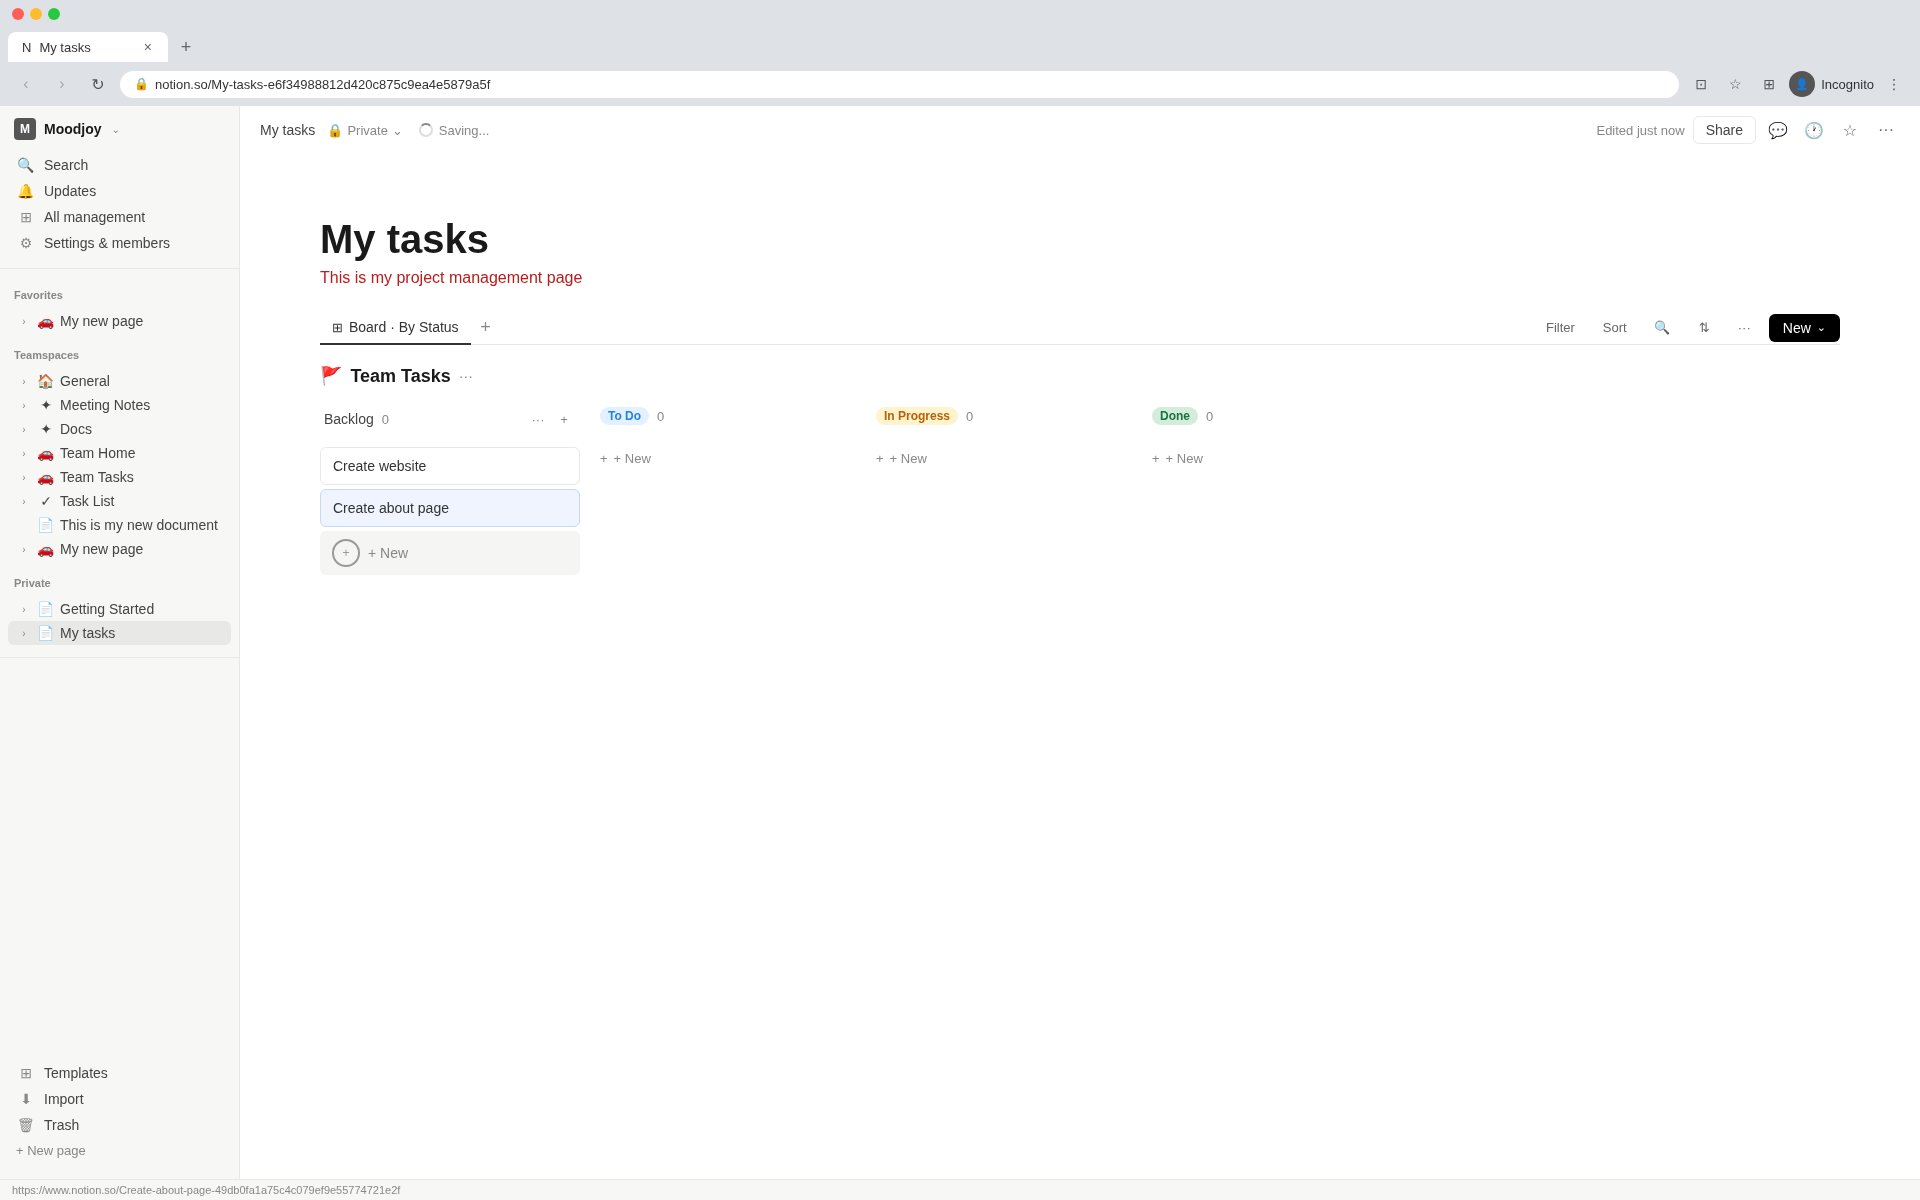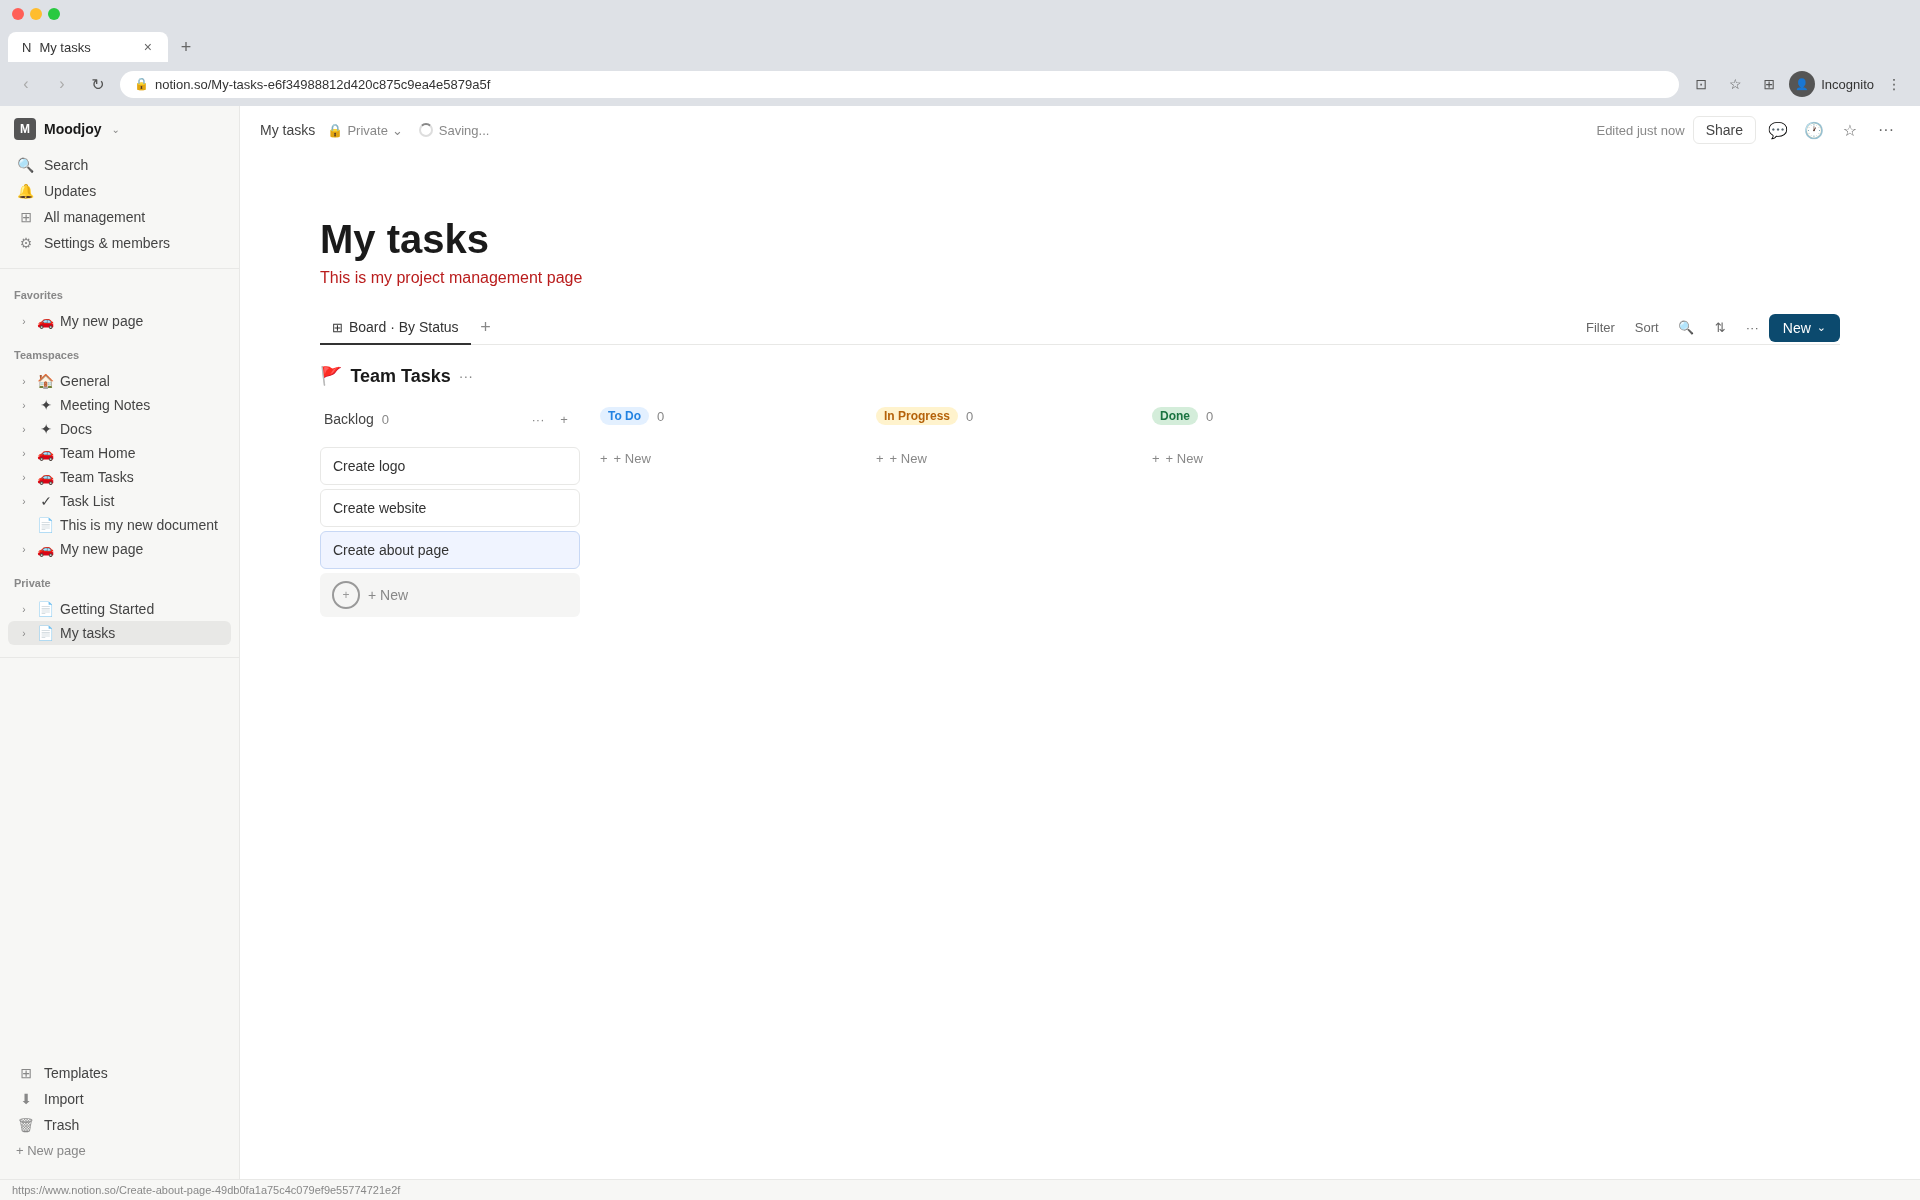--- a/index.html
+++ b/index.html
@@ -81,23 +81,23 @@
     .content { flex: 1; overflow-y: auto; padding: 60px 80px 40px; }
     .page-title { font-size: 40px; font-weight: 700; color: #1a1a1a; margin-bottom: 6px; line-height: 1.2; }
     .page-subtitle { font-size: 16px; color: #b91c1c; margin-bottom: 24px; }
 
     
     .view-tabs { display: flex; align-items: center; gap: 2px; margin-bottom: 20px; border-bottom: 1px solid #e8e8e6; padding-bottom: 0; }
     .view-tab { display: flex; align-items: center; gap: 6px; padding: 8px 12px; font-size: 14px; color: #666; cursor: pointer; border-bottom: 2px solid transparent; margin-bottom: -1px; }
     .view-tab.active { color: #333; border-bottom-color: #333; }
     .view-tab-icon { font-size: 13px; }
     .add-view-btn { width: 26px; height: 26px; display: flex; align-items: center; justify-content: center; border-radius: 4px; cursor: pointer; color: #888; font-size: 18px; }
-    .view-actions { margin-left: auto; display: flex; align-items: center; gap: 0; }
+    .view-actions { margin-left: auto; display: flex; align-items: center; gap: 8px; }
     .view-action-btn { padding: 4px 10px; border-radius: 4px; font-size: 13px; cursor: pointer; color: #666; display: flex; align-items: center; gap: 4px; }
-    .new-btn { background: #0c4a6e; color: #fff; border: none; border-radius: 6px; padding: 6px 14px; font-size: 14px; cursor: pointer; display: flex; align-items: center; gap: 6px; font-weight: 500; }
+    .new-btn { background: #000000; color: #fff; border: none; border-radius: 6px; padding: 6px 14px; font-size: 14px; cursor: pointer; display: flex; align-items: center; gap: 6px; font-weight: 500; }
     .new-btn-chevron { font-size: 11px; }
 
     
     .board { display: flex; gap: 16px; overflow-x: auto; padding-bottom: 20px; }
     .board-column { min-width: 260px; width: 260px; flex-shrink: 0; }
     .column-header { display: flex; align-items: center; gap: 8px; padding: 8px 4px; margin-bottom: 8px; }
     .column-title { font-size: 14px; font-weight: 500; text-align: center; }
     .column-title.backlog { color: #444; }
     .column-badge { padding: 2px 8px; border-radius: 12px; font-size: 12px; font-weight: 600; }
     .column-badge.todo { background: #e3f0ff; color: #2383e2; }
@@ -348,23 +348,20 @@
           <div class="column-header">
             <span class="column-title backlog">Backlog</span>
             <span class="col-no-badge">0</span>
             <div class="column-actions">
               <div class="col-action-btn">···</div>
               <div class="col-action-btn">+</div>
             </div>
           </div>
           <div class="board-cards">
             <div class="board-card">
-              <span>Create logo</span>
-            </div>
-            <div class="board-card">
               <span>Create website</span>
             </div>
             <div class="board-card highlighted">
               <span>Create about page</span>
             </div>
 
             <div class="new-card-row">
               <div class="new-card-circle">+</div>
               <span class="new-card-text">+ New</span>
             </div>

